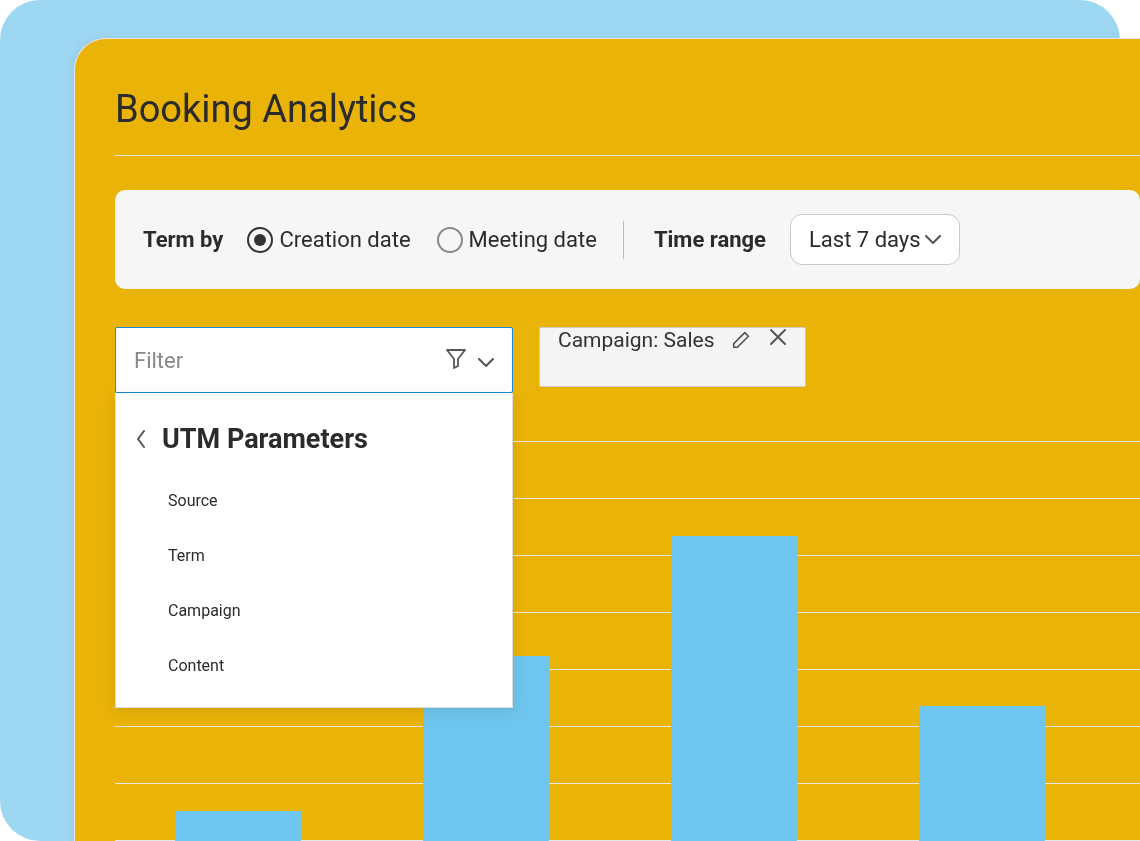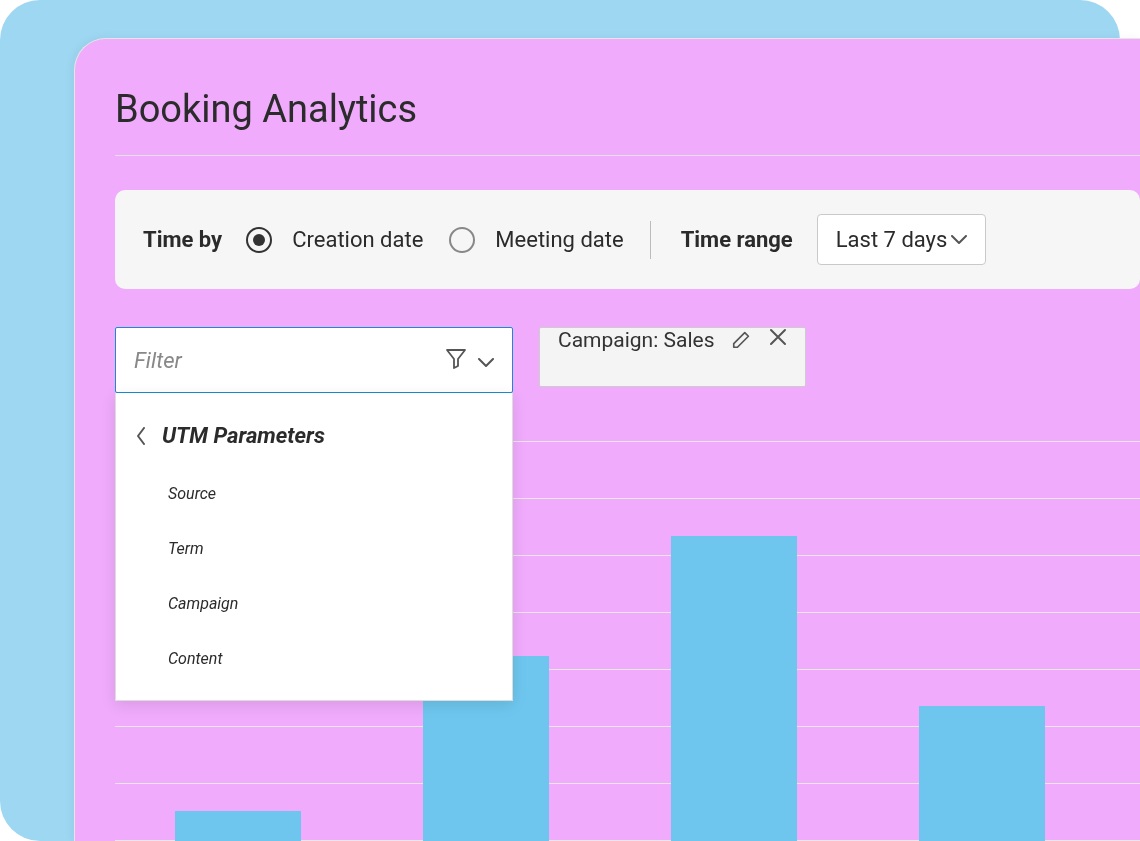--- a/index.html
+++ b/index.html
@@ -20,21 +20,21 @@
     border-radius: 40px;
   }
   .panel {
     position: absolute;
     top: 38px;
     left: 74px;
     right: 0;
     bottom: 0;
     width: 1066px;
     height: 803px;
-    background: #f0abfc;
+    background: #eab308;
     border-radius: 32px 0 0 0;
     border: 1px solid #e5e5e5;
     border-right: none;
     border-bottom: none;
     box-shadow: -2px 0 10px rgba(0,0,0,0.05);
     padding: 48px 0 0 40px;
   }
   .page-title {
     font-size: 38px;
     font-weight: 400;
@@ -52,54 +52,54 @@
     padding: 24px 28px;
     display: flex;
     align-items: center;
     gap: 24px;
     font-size: 22px;
     color: #2b2b2b;
   }
   .label-strong { font-weight: 700; }
   .radio-group { display: flex; align-items: center; gap: 26px; }
   .radio {
-    display: flex; align-items: center; gap: 20px; cursor: pointer; justify-content: flex-end;
+    display: flex; align-items: center; gap: 6px; cursor: pointer; justify-content: flex-end;
   }
   .radio-circle {
     width: 26px; height: 26px; border-radius: 50%;
     border: 2px solid #888;
     display: flex; align-items: center; justify-content: center;
     flex-shrink: 0;
   }
   .radio-circle.selected { border-color: #333; }
   .radio-dot {
     width: 12px; height: 12px; border-radius: 50%; background: #333;
   }
   .vdiv { width: 1px; height: 38px; background: #bbb; margin: 0 6px 0 2px; }
   .time-range-select {
     background: #fff;
     border: 1px solid #c9c9c9;
-    border-radius: 4px;
+    border-radius: 12px;
     padding: 12px 18px;
     display: flex; align-items: center; gap: 4px;
     font-size: 22px;
     cursor: pointer;
   }
   .chev-down {
     width: 16px; height: 10px;
   }
   .chev-down svg { display: block; }
 
   .filters-row {
     display: flex;
     gap: 26px;
     margin-top: 38px;
     align-items: flex-start;
   }
-  .filter-wrap { position: relative; font-style: italic; }
+  .filter-wrap { position: relative; }
   .filter-box {
     width: 398px;
     height: 66px;
     border: 1.5px solid #1a8ad6;
     border-radius: 2px;
     background: #fff;
     display: flex;
     align-items: center;
     justify-content: space-between;
     padding: 0 18px;
@@ -116,21 +116,21 @@
     background: #fff;
     border: 1px solid #ddd;
     border-top: none;
     box-shadow: 0 4px 14px rgba(0,0,0,0.1);
     padding: 20px 0 14px 0;
     z-index: 10;
   }
   .dd-header {
     display: flex; align-items: center; gap: 14px;
     padding: 10px 20px 18px 20px;
-    font-size: 22px;
+    font-size: 27px;
     font-weight: 700;
     color: #2b2b2b;
   }
   .dd-back {
     width: 12px; height: 20px; cursor: pointer; color: #555;
     display:flex; align-items:center;
   }
   .dd-item {
     padding: 18px 20px 18px 52px;
     font-size: 16px;
@@ -181,21 +181,21 @@
 <body>
 
 <div class="backdrop"></div>
 
 <div class="panel">
 
   <h1 class="page-title">Booking Analytics</h1>
   <hr class="hr">
 
   <div class="toolbar">
-    <span class="label-strong">Time by</span>
+    <span class="label-strong">Term by</span>
 
     <div class="radio-group">
       <div class="radio">
         <span class="radio-circle selected">
             <span class="radio-dot"></span>
           </span>
         <span>Creation date</span>
       </div>
       <div class="radio">
         <span class="radio-circle"></span>

